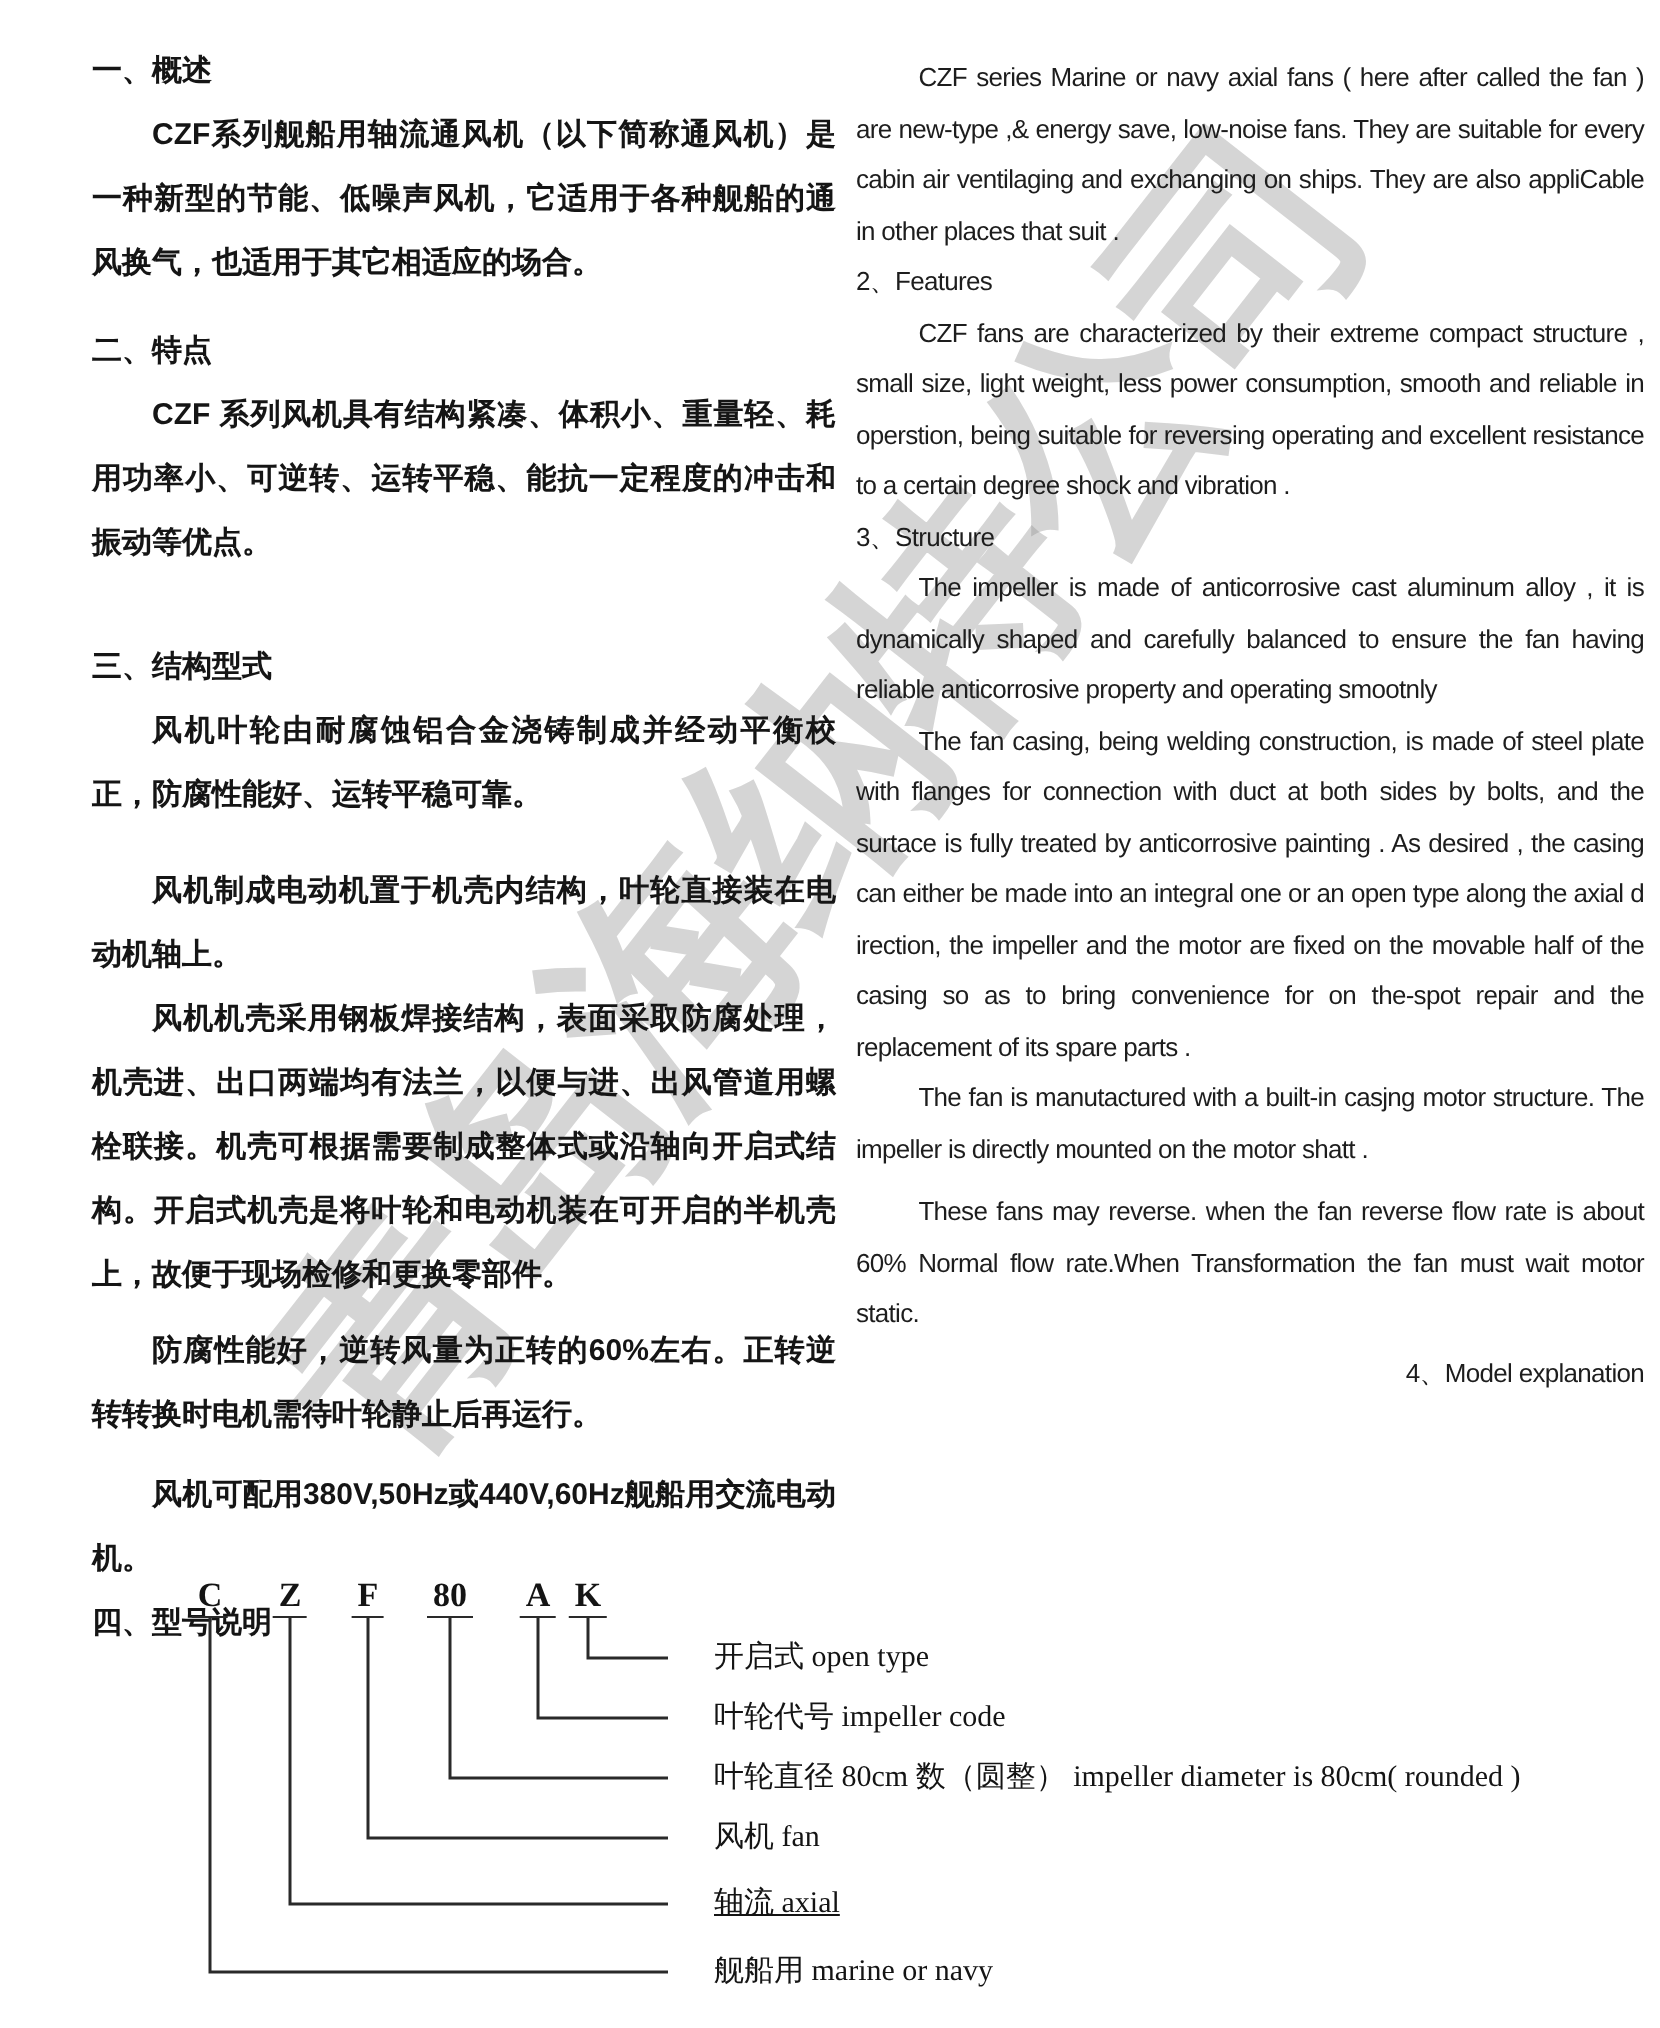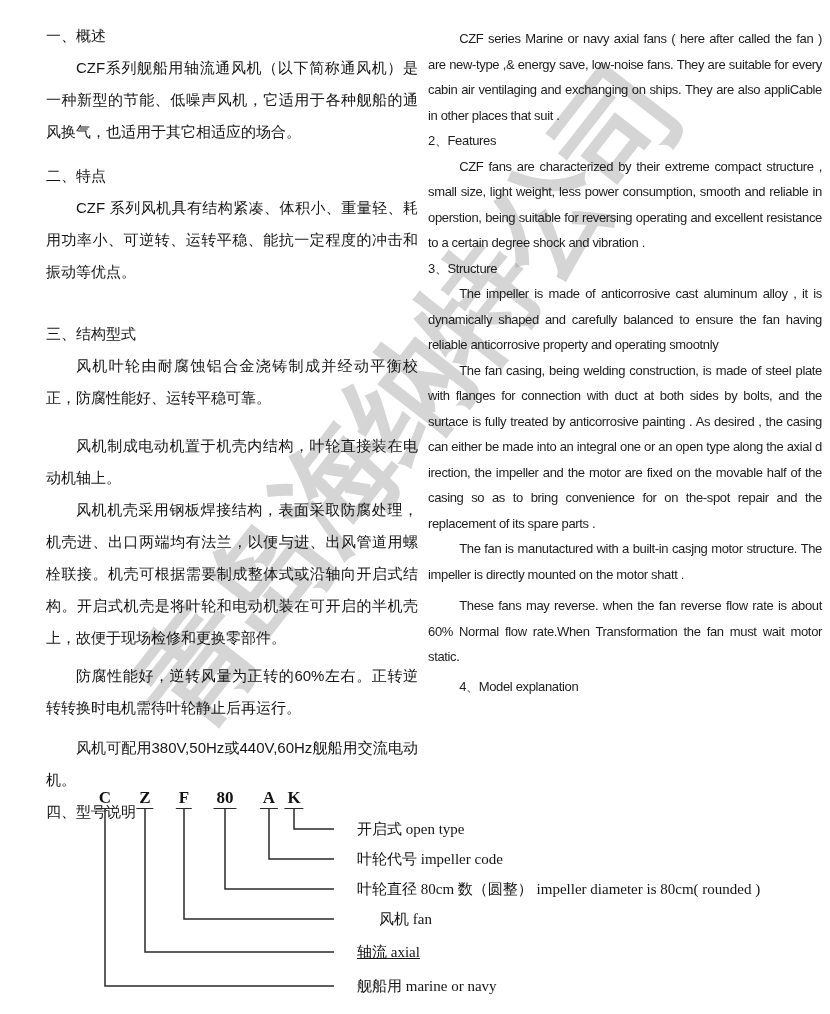--- a/index.html
+++ b/index.html
@@ -13,39 +13,39 @@
     position:absolute; left:408px; top:398px; z-index:0;
     transform:translate(-50%,-50%) rotate(-52deg);
     font-size:118px; font-weight:bold; letter-spacing:-4px;
     color:rgba(145,145,145,0.38); white-space:nowrap;
     font-family:"Liberation Sans", sans-serif;
     user-select:none; pointer-events:none;
   }
   
   .col-left {
     position:absolute; left:46px; top:20px; width:372px; z-index:1;
-    font-size:15px; line-height:32px; font-weight:normal;
+    font-size:15px; line-height:32px; font-weight:bold;
     text-align:justify; color:#151515;
   }
   .col-left .hd { margin:0; }
   .col-left .pr { margin:0; text-indent:2em; }
   .mt12 { margin-top:12px !important; }
   .mt30 { margin-top:30px !important; }
   .mt16 { margin-top:16px !important; }
   .mt8  { margin-top:8px  !important; }
   .mt6  { margin-top:6px  !important; }
   
   .col-right {
     position:absolute; left:428px; top:26px; width:394px; z-index:1;
     font-size:13px; line-height:25.5px; letter-spacing:-0.35px;
     text-align:justify; color:#1d1d1d; font-weight:normal;
   }
   .col-right .hd { margin:0; text-align:left; }
   .col-right .pr { margin:0; text-indent:2.4em; }
-  .col-right .hd-indent { margin:0; text-indent:2.4em; text-align:left; }
+  .col-right .hd-indent { margin:0; text-indent:2.4em; text-align:right; }
   .mt18 { margin-top:18px !important; }
   .mt4  { margin-top:4px  !important; }
   
   .diagram {
     position:absolute; left:0; top:788px; width:830px; height:226px; z-index:1;
     font-family:"Liberation Serif", serif;
   }
   .diagram svg { position:absolute; left:0; top:0; }
   .code-letter {
     position:absolute; top:1px; transform:translateX(-50%);
@@ -105,18 +105,18 @@
     <span class="code-letter" style="left:105px;">C</span>
     <span class="code-letter" style="left:145px;">Z</span>
     <span class="code-letter" style="left:184px;">F</span>
     <span class="code-letter" style="left:225px;">80</span>
     <span class="code-letter" style="left:269px;">A</span>
     <span class="code-letter" style="left:294px;">K</span>
 
     <span class="diagram-label" style="top:31px;">开启式 open type</span>
     <span class="diagram-label" style="top:61px;">叶轮代号 impeller code</span>
     <span class="diagram-label" style="top:91px;">叶轮直径 80cm 数（圆整）  impeller diameter is 80cm( rounded )</span>
-    <span class="diagram-label" style="top:121px;margin-left:22px;">风机 fan</span>
+    <span class="diagram-label" style="top:121px;">风机 fan</span>
     <span class="diagram-label" style="top:154px;text-decoration:underline;">轴流 axial</span>
     <span class="diagram-label" style="top:188px;">舰船用  marine or navy</span>
   </div>
 
 </div>
 
 </body></html>

